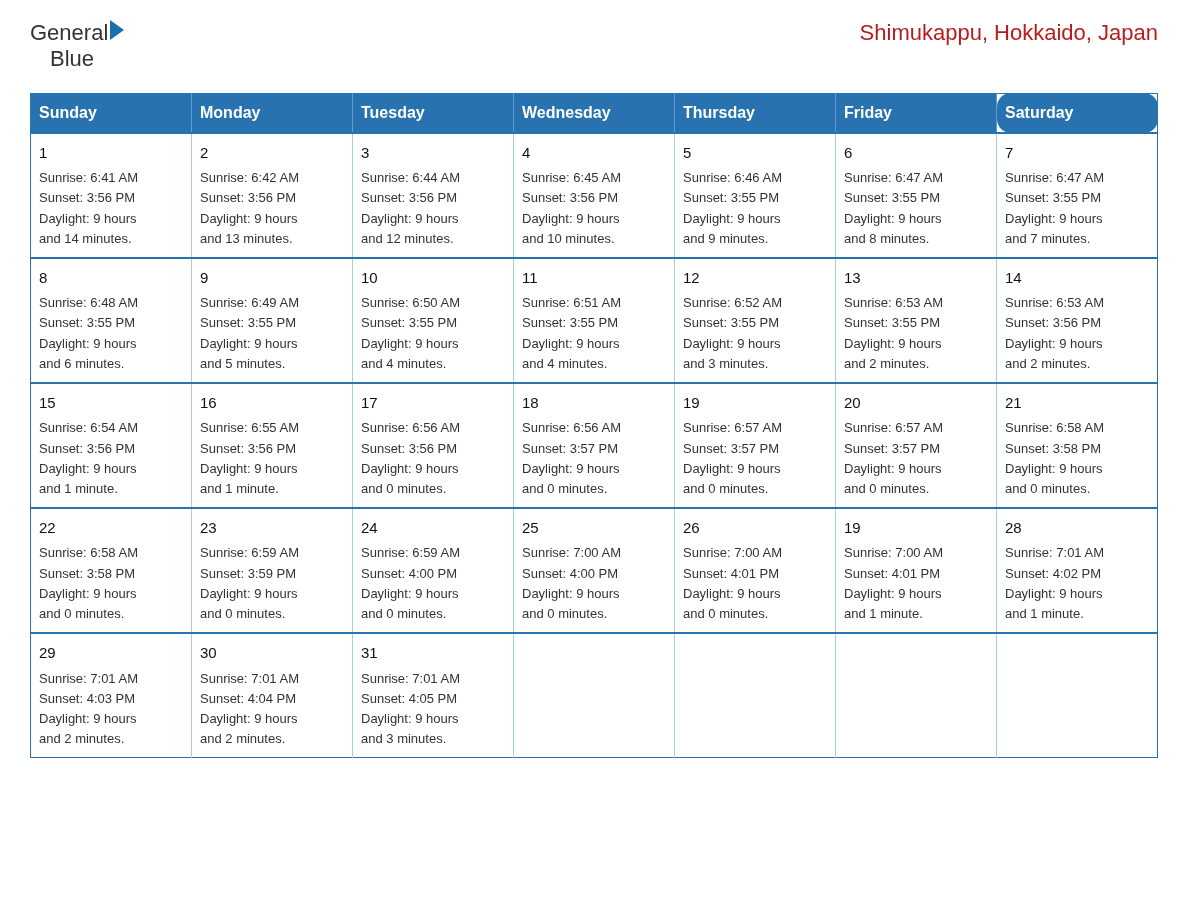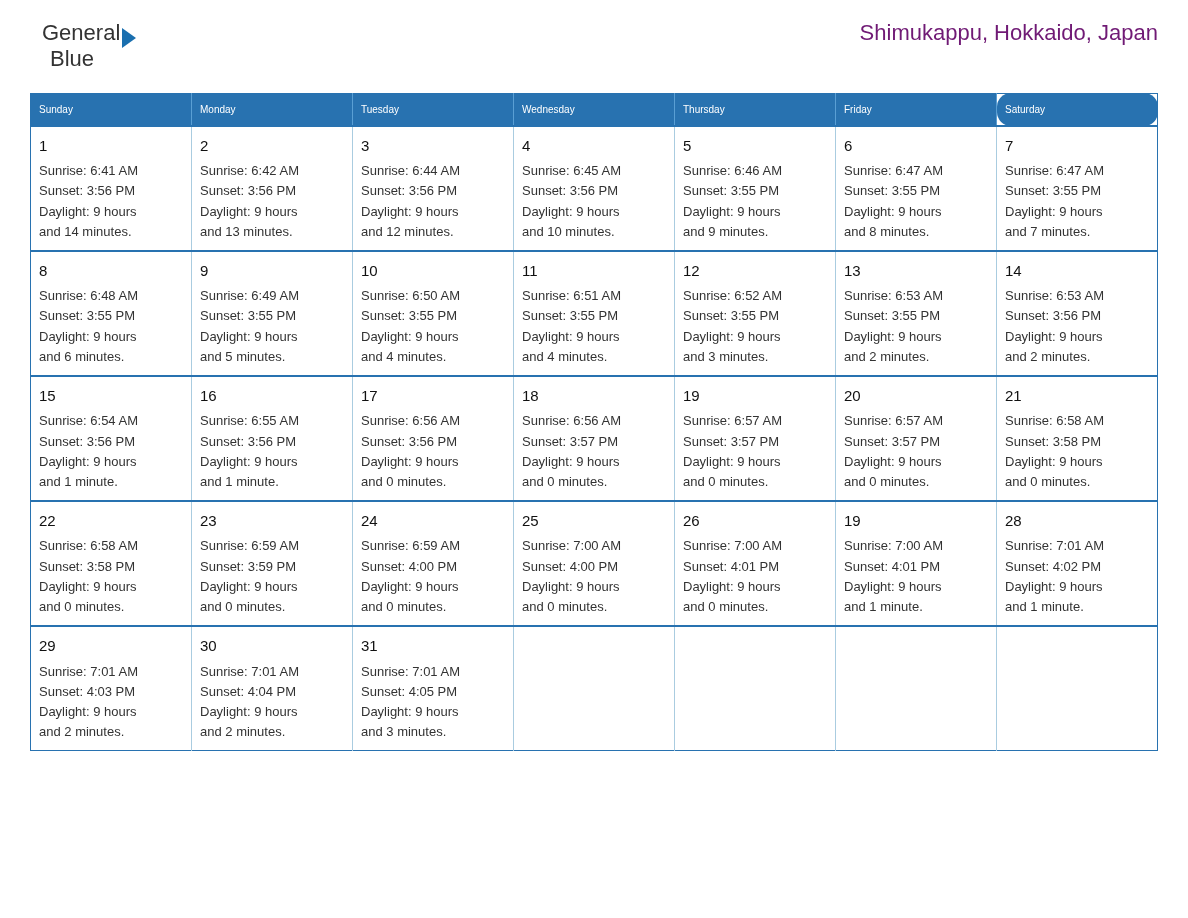--- a/index.html
+++ b/index.html
@@ -40,33 +40,33 @@
       text-align: right;
     }
     .title-block h1 {
       font-size: 48px;
       font-weight: bold;
       color: #111;
     }
     .title-block h2 {
       font-size: 22px;
       font-weight: normal;
-      color: #701a75;
+      color: #b91c1c;
     }
     .calendar {
       width: 100%;
       border-collapse: collapse;
       border: 1px solid #2872b0;
     }
     .calendar thead tr th {
       background-color: #2872b0;
       color: #ffffff;
       padding: 10px 8px;
-      font-size: 10px;
-      font-weight: normal;
+      font-size: 16px;
+      font-weight: bold;
       text-align: left;
       border-right: 1px solid #5a9fd4;
     }
     .calendar thead tr th:last-child {
       border-right: none;
       border-radius: 14px;
     }
     .calendar tbody tr td {
       vertical-align: top;
       padding: 8px 8px;
@@ -96,21 +96,21 @@
       color: #333;
       line-height: 1.55;
     }
   </style>
 </head>
 <body>
 
 <div class="header">
   <div class="logo">
     <div style="display:flex;flex-direction:column;line-height:1.2;">
-      <div style="display:flex;align-items:flex-end;margin-left:12px;">
+      <div style="display:flex;align-items:flex-start;">
         <span class="logo-text">General</span>
         <span class="logo-arrow"></span>
       </div>
       <div style="display:flex;align-items:center;margin-left:20px;">
         <span class="logo-text blue">Blue</span>
       </div>
     </div>
   </div>
   <div class="title-block">
     <h2>Shimukappu, Hokkaido, Japan</h2>

